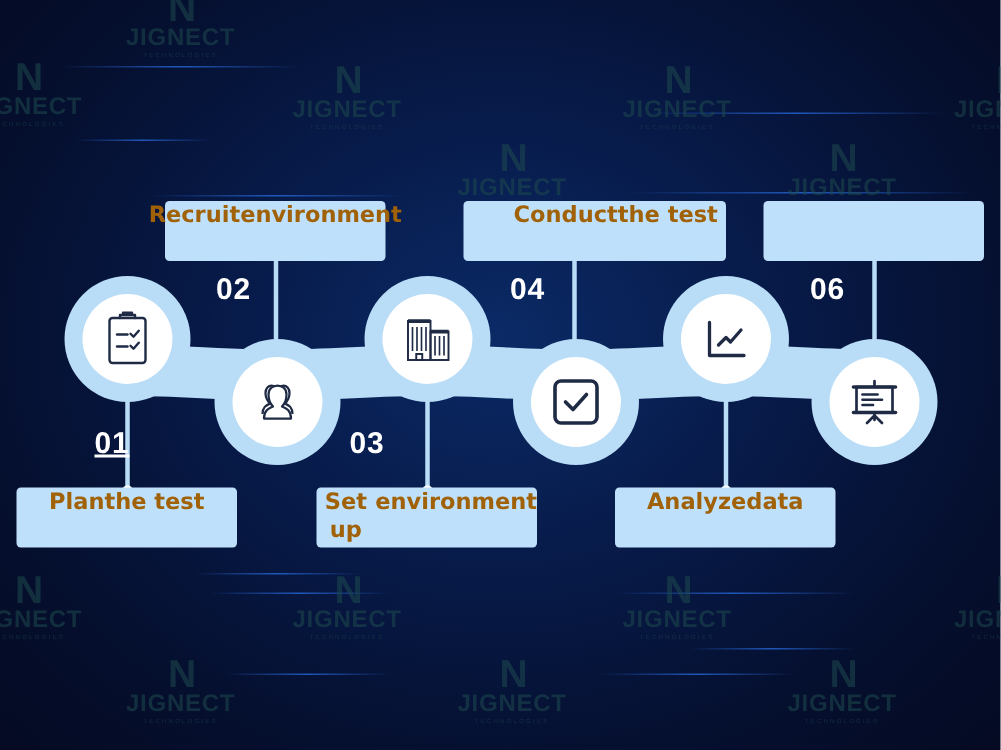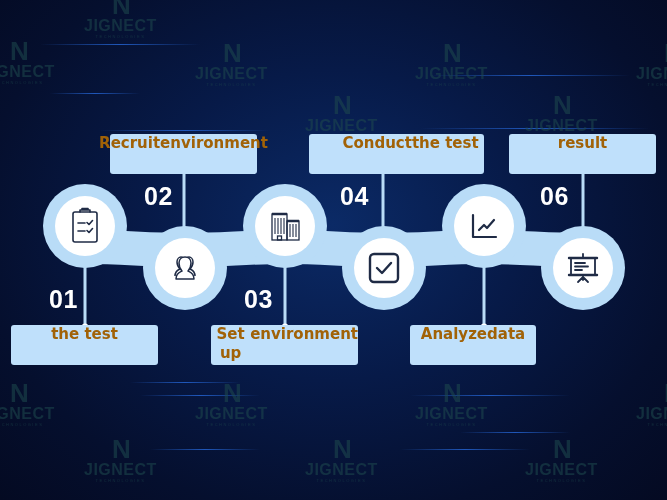--- a/index.html
+++ b/index.html
@@ -19,21 +19,21 @@
   .circuit { position:absolute; height:1px; background:linear-gradient(90deg, rgba(40,110,230,0) 0%, rgba(40,110,230,0.75) 50%, rgba(40,110,230,0) 100%); }
 
   svg.flow { position:absolute; left:0; top:0; }
 
   .label-box {
     position:absolute; background:#bfe0fb; border-radius:3px;
     color:#a16207; font-weight:bold; font-size:15px; line-height:19px;
     text-align:center; display:flex; justify-content:center;
   }
   .step-num {
-    position:absolute; color:#ffffff; font-weight:bold; font-size:25px; letter-spacing:0.5px;
+    position:absolute; color:#ffffff; font-weight:bold; font-size:20px; letter-spacing:0.5px;
     font-family:"Liberation Sans", sans-serif;
   }
   .icon-wrap { position:absolute; width:40px; height:40px; }
 </style>
 </head>
 <body>
 
 <div class="bg-layer">
   <div class="circuit" style="left:40px; top:44px; width:160px;"></div>
   <div class="circuit" style="left:50px; top:93px; width:90px;"></div>
@@ -213,41 +213,41 @@
     <line x1="6" y1="10" x2="34" y2="10" stroke-width="2.4"></line>
     <rect x="8" y="10" width="24" height="17"></rect>
     <line x1="12" y1="15" x2="22" y2="15"></line>
     <line x1="12" y1="18.5" x2="25" y2="18.5"></line>
     <line x1="12" y1="22" x2="19" y2="22"></line>
     <line x1="6" y1="27" x2="34" y2="27" stroke-width="2.4"></line>
     <path d="M20 27 V32 M20 29 L15 34 M20 29 L25 34"></path>
   </svg>
 </div>
 
-<div class="step-num" style="left:49px; top:285px;">01</div>
+<div class="step-num" style="left:63px; top:285px;text-decoration:underline;">01</div>
 <div class="step-num" style="left:144px; top:182px;">02</div>
-<div class="step-num" style="left:244px; top:285px;text-align:center;">03</div>
+<div class="step-num" style="left:233px; top:285px;text-align:center;">03</div>
 <div class="step-num" style="left:340px; top:182px;">04</div>
 <div class="step-num" style="left:443px; top:281px;margin-top:44px;">05</div>
 <div class="step-num" style="left:540px; top:182px;">06</div>
 
 <div class="label-box" style="left:11px; top:325px; width:147px; height:40px;">
+  <span>Plan</span>
   <span>the test</span>
 </div>
 <div class="label-box" style="left:110px; top:134px; width:147px; height:40px;">
   <span>Recruit</span>
   <span>environment</span>
 </div>
 <div class="label-box" style="left:211px; top:325px; width:147px; height:40px;">
   <span>Set up</span>
   <span>environment</span>
 </div>
 <div class="label-box" style="left:309px; top:134px; width:147px; height:40px;padding-left:28px;">
   <span>Conduct</span>
   <span>the test</span>
 </div>
-<div class="label-box" style="left:410px; top:325px; width:126px; height:40px;">
+<div class="label-box" style="left:410px; top:325px; width:147px; height:40px;">
   <span>Analyze</span>
   <span>data</span>
 </div>
 <div class="label-box" style="left:509px; top:134px; width:147px; height:40px;">
-  <span>result</span>
 </div>
 
 </body></html>

